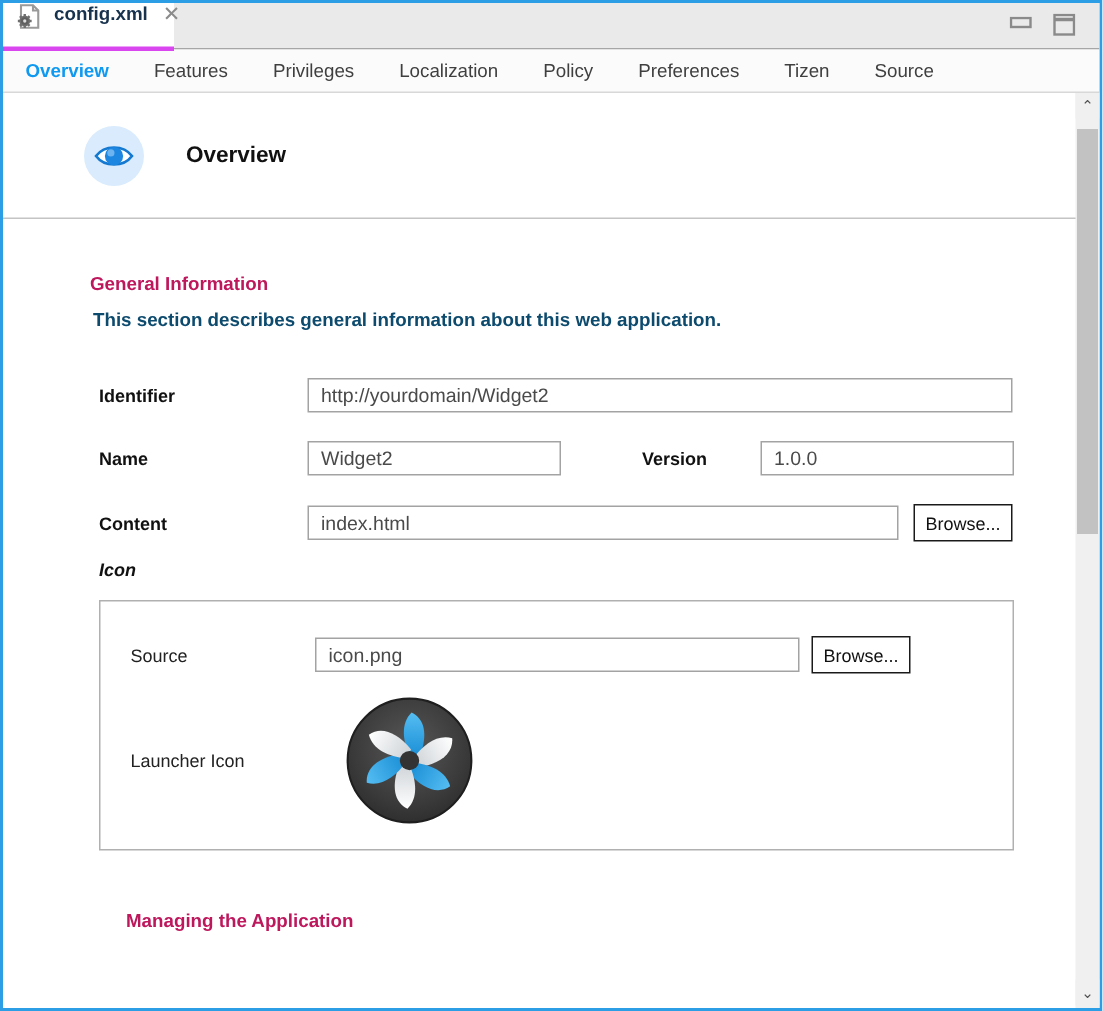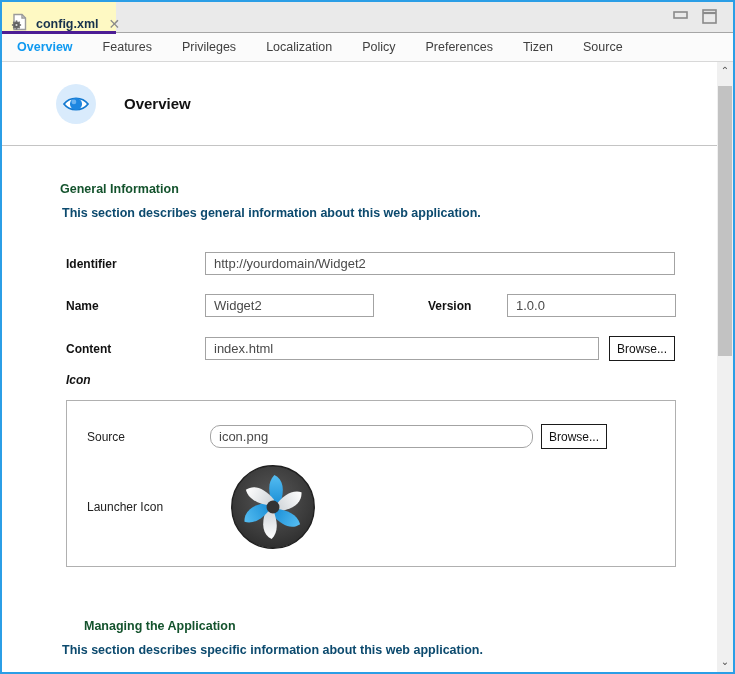--- a/index.html
+++ b/index.html
@@ -7,22 +7,22 @@
   body { font-family:"Liberation Sans", sans-serif; }
 
   .window {
     position:relative; width:735px; height:674px;
     border:2px solid #2b9ee6; background:#fff; overflow:hidden;
   }
 
   
   .tabstrip { display:flex; height:31px; background:#eaeaea; border-bottom:1px solid #a6a6a6; }
   .tab {
-    display:flex; align-items:flex-end; gap:8px; width:114px; height:32px;
-    background:#fef9c3; padding:0 6px 0 9px; border-bottom:3px solid #4c1d95;
+    display:flex; align-items:flex-start; gap:8px; width:114px; height:32px;
+    background:#ffffff; padding:0 6px 0 9px; border-bottom:3px solid #d946ef;
     position:relative; z-index:2;
   }
   .tab-label { font-size:12.5px; font-weight:bold; color:#17324d; white-space:nowrap; }
   .tab-close { color:#8b8b8b; font-size:14px; margin-left:2px; cursor:pointer; line-height:1; }
   .win-controls { margin-left:auto; display:flex; gap:13px; padding:7px 16px 0 0; }
 
   
   .navbar {
     display:flex; align-items:center; gap:30px; height:29px;
     background:#fbfbfb; border-bottom:1px solid #d8d8d8; padding-left:15px;
@@ -39,21 +39,21 @@
     display:flex; align-items:center; padding-left:54px;
   }
   .eye-circle {
     width:40px; height:40px; border-radius:50%; background:#d9ebfc;
     display:flex; align-items:center; justify-content:center;
   }
   .page-title { margin-left:28px; font-size:15px; font-weight:bold; color:#111; }
 
   .body { padding:36px 26px 0 58px; }
 
-  .section-heading { font-size:12.5px; font-weight:bold; color:#14532d; }
+  .section-heading { font-size:12.5px; font-weight:bold; color:#be185d; }
   .section-desc { font-size:12.5px; font-weight:bold; color:#0c4a6e; margin-top:10px; padding-left:2px; }
 
   .frow { display:flex; align-items:center; }
   .flabel { font-size:12px; font-weight:bold; color:#111; padding-left:6px; }
   .flabel.normal { font-weight:normal; color:#222; }
 
   input.txt {
     height:23px; border:1px solid #a3a3a3; background:#fff;
     font-family:"Liberation Sans", sans-serif; font-size:13px; color:#4a4a4a;
     padding:0 8px; outline:none;
@@ -167,21 +167,21 @@
       <div class="frow" style="margin-top:19px;">
         <span class="flabel" style="width:145px;">Content</span>
         <input class="txt" style="width: 394px;" value="index.html">
         <button class="btn" style="margin-left:10px;">Browse...</button>
       </div>
 
       <div class="flabel" style="margin-top:12px;font-style:italic;">Icon</div>
       <div class="groupbox">
         <div class="frow">
           <span class="flabel normal" style="width:123px; padding-left:0;">Source</span>
-          <input class="txt" style="width: 323px; border-radius: 10px;" value="icon.png">
+          <input class="txt" style="width: 323px;" value="icon.png">
           <button class="btn" style="margin-left:8px;">Browse...</button>
         </div>
         <div class="frow" style="margin-top:14px;">
           <span class="flabel normal" style="width:123px; padding-left:0;">Launcher Icon</span>
           <span style="margin-left:19px; display:flex;">
             <svg class="launcher-img" viewBox="0 0 96 96">
               <defs>
                 <radialGradient id="lgBg" cx="50%" cy="40%" r="65%">
                   <stop offset="0%" stop-color="#585858"></stop>
                   <stop offset="70%" stop-color="#3a3a3a"></stop>
@@ -204,22 +204,21 @@
                 <path d="M48 45 C43 33 41.5 21 49.5 13 C59 17.5 61.5 29 55.5 45 Z" fill="url(#lgWhite)" transform="rotate(180 48 48)"></path>
                 <path d="M48 45 C43 33 41.5 21 49.5 13 C59 17.5 61.5 29 55.5 45 Z" fill="url(#lgBlue)" transform="rotate(240 48 48)"></path>
                 <path d="M48 45 C43 33 41.5 21 49.5 13 C59 17.5 61.5 29 55.5 45 Z" fill="url(#lgWhite)" transform="rotate(300 48 48)"></path>
               </g>
               <circle cx="48" cy="48" r="7" fill="#333333"></circle>
             </svg>
           </span>
         </div>
       </div>
 
-      <div class="section-heading" style="margin-top:52px;padding-left:24px;">Managing the Application</div>
-      <div class="section-desc">This section describes specific information about this web application.</div>
+      <div class="section-heading" style="margin-top:40px;padding-left:24px;">Managing the Application</div>
     </div>
 
     <div class="scrollbar">
       <div class="sb-arrow up">⌃</div>
       <div class="sb-thumb"></div>
       <div class="sb-arrow down">⌄</div>
     </div>
 
   </div>
 </div>

